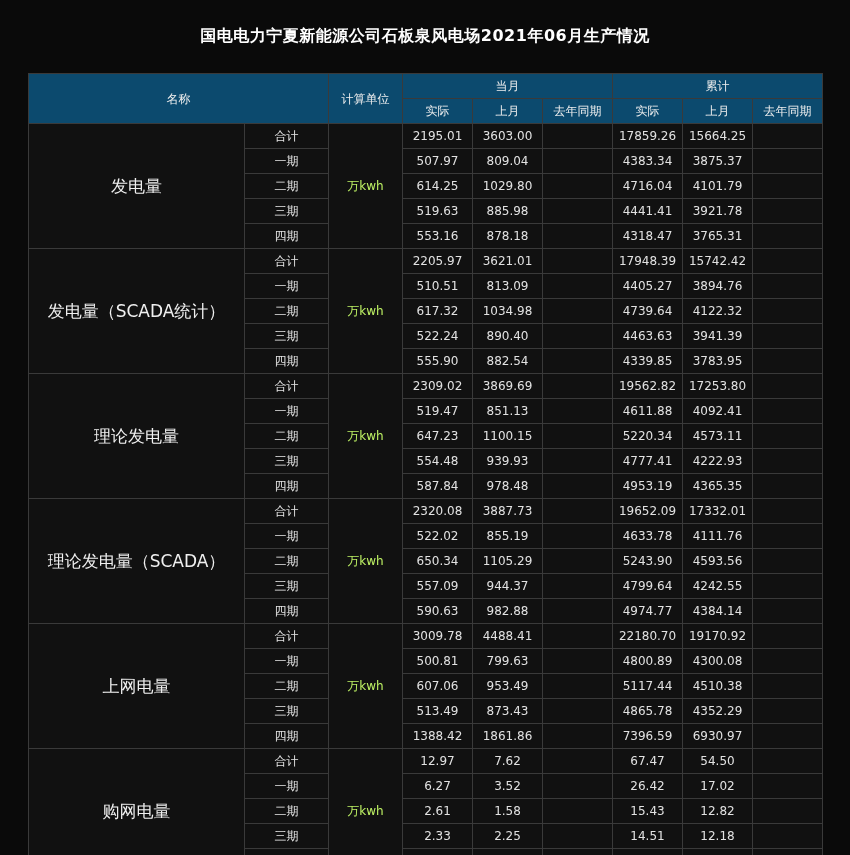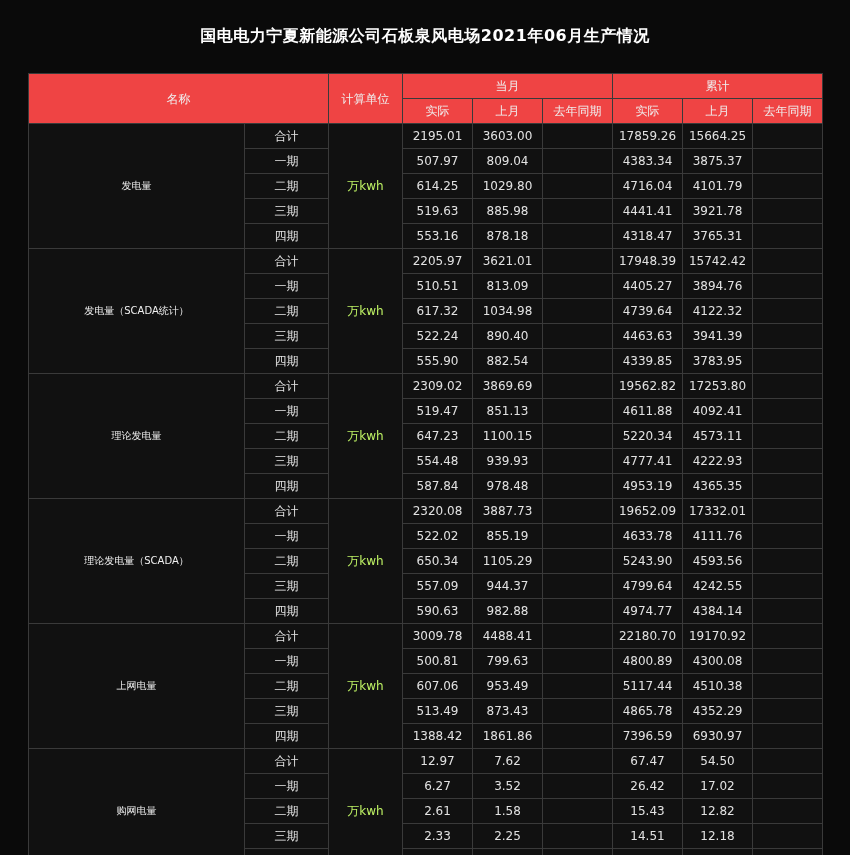--- a/index.html
+++ b/index.html
@@ -45,40 +45,40 @@
     height: 24px;
     line-height: 24px;
     text-align: center;
     font-weight: normal;
     background: #111111;
     overflow: hidden;
     white-space: nowrap;
   }
   table.rpt th {
     color: #efefef;
-    background: #ef4444;
+    background: #0c4a6e;
   }
   td.num {
     text-align: right;
     padding-right: 10px;
     font-size: 12px;
     color: #e2e2e2;
   }
   td.empty {
     background: #111111;
   }
   td.rowlabel {
     text-align: right;
     padding-right: 10px;
     color: #e6e6e6;
   }
   td.groupname {
     text-align: center;
     color: #f0f0f0;
-    font-size: 10px;
+    font-size: 17px;
     margin-left: 44px;
   }
   td.unit {
     text-align: center;
     color: #bef264;
   }
   .hdr-name { width: 216px; }
   .hdr-sub  { width: 84px; }
   .hdr-unit { width: 74px; }
   .col-num  { width: 70px; }

